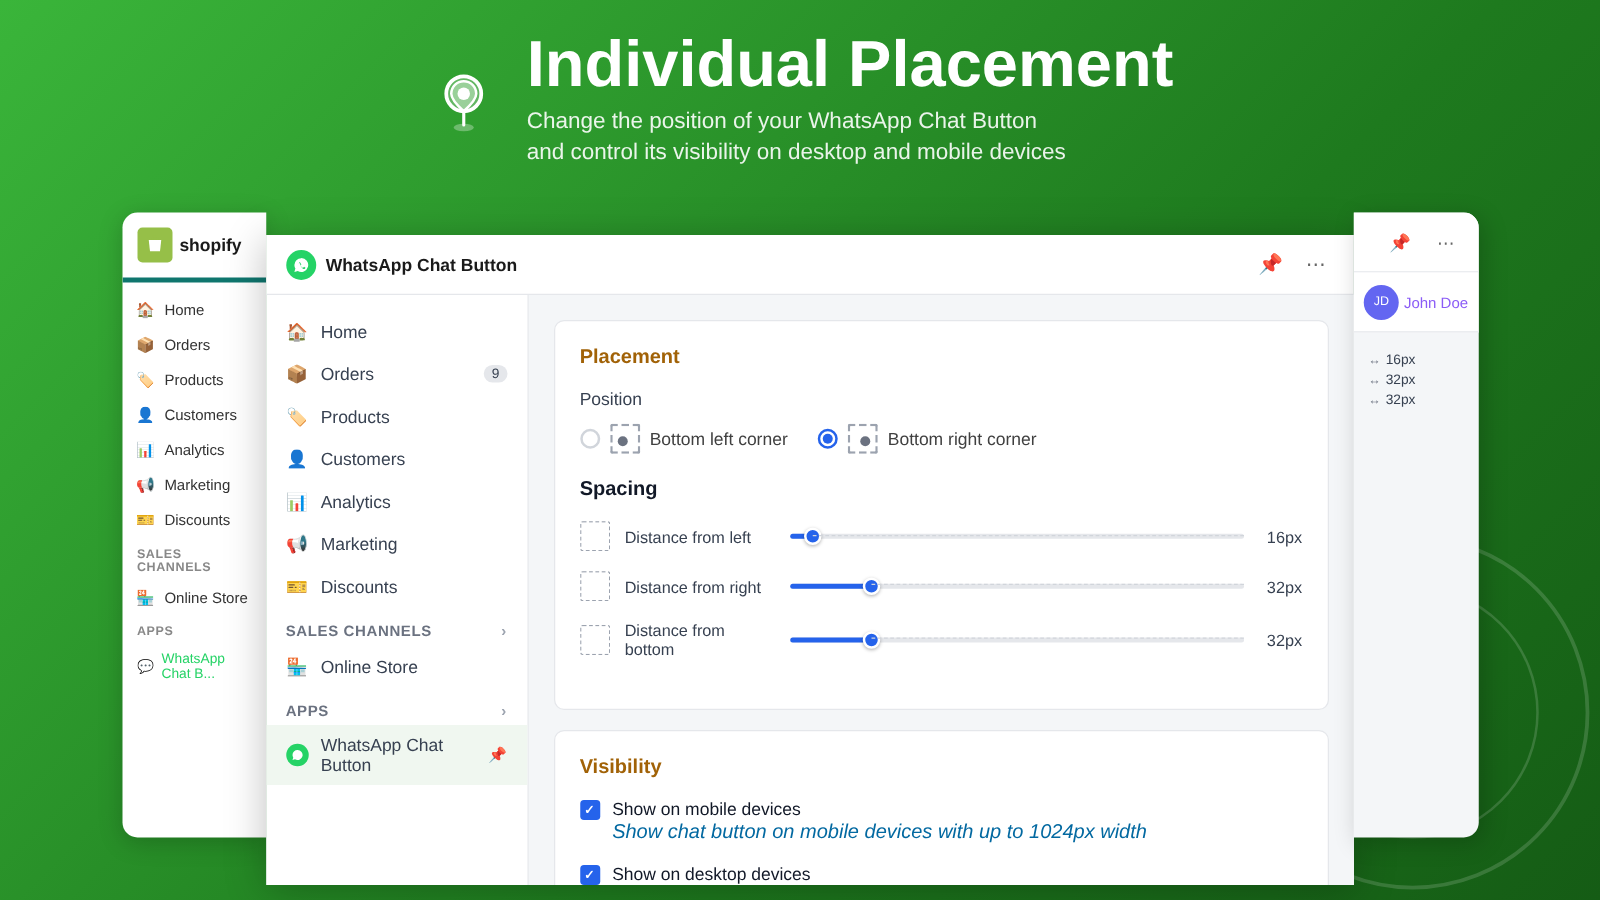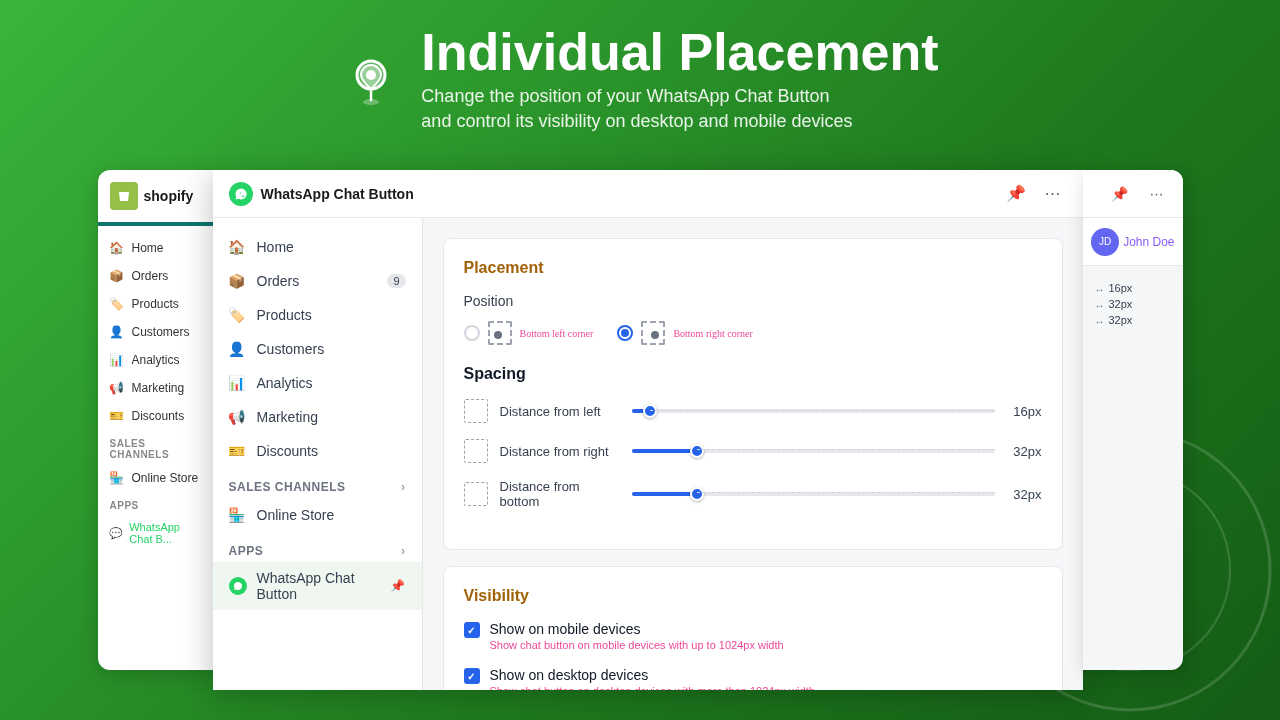--- a/index.html
+++ b/index.html
@@ -159,21 +159,21 @@
     
     .main-panel {
       width: 870px;
       height: 520px;
       background: #f4f6f8;
       border-radius: 0;
       overflow: hidden;
       box-shadow: 0 4px 30px rgba(0,0,0,0.25);
       display: flex;
       flex-direction: column;
-      margin-top: 10px;
+      margin-top: 28px;
       justify-content: space-between;
     }
 
     
     .panel-topbar {
       height: 48px;
       background: #ffffff;
       border-bottom: 1px solid #e5e7eb;
       display: flex;
       align-items: center;
@@ -395,23 +395,22 @@
 
     .corner-dot {
       width: 8px;
       height: 8px;
       background: #6b7280;
       border-radius: 50%;
       margin: 2px;
     }
 
     .radio-label {
-      font-size: 10px;
-      color: #ec4899;
-      font-family: Liberation Serif, serif;
+      font-size: 14px;
+      color: #404040;
     }
 
     
     .spacing-title {
       font-size: 16px;
       font-weight: 600;
       color: #111827;
       margin-bottom: 16px;
     }
 
@@ -484,22 +483,23 @@
       gap: 2px;
     }
 
     .checkbox-label {
       font-size: 14px;
       font-weight: 500;
       color: #111827;
     }
 
     .checkbox-desc {
-      font-size: 11px;
-      color: #ec4899;
+      font-size: 16px;
+      color: #0369a1;
+      font-style: italic;
     }
 
     
     .right-panel {
       width: 100px;
       height: 500px;
       background: #f4f6f8;
       border-radius: 0 12px 12px 0;
       overflow: hidden;
       flex-shrink: 0;

